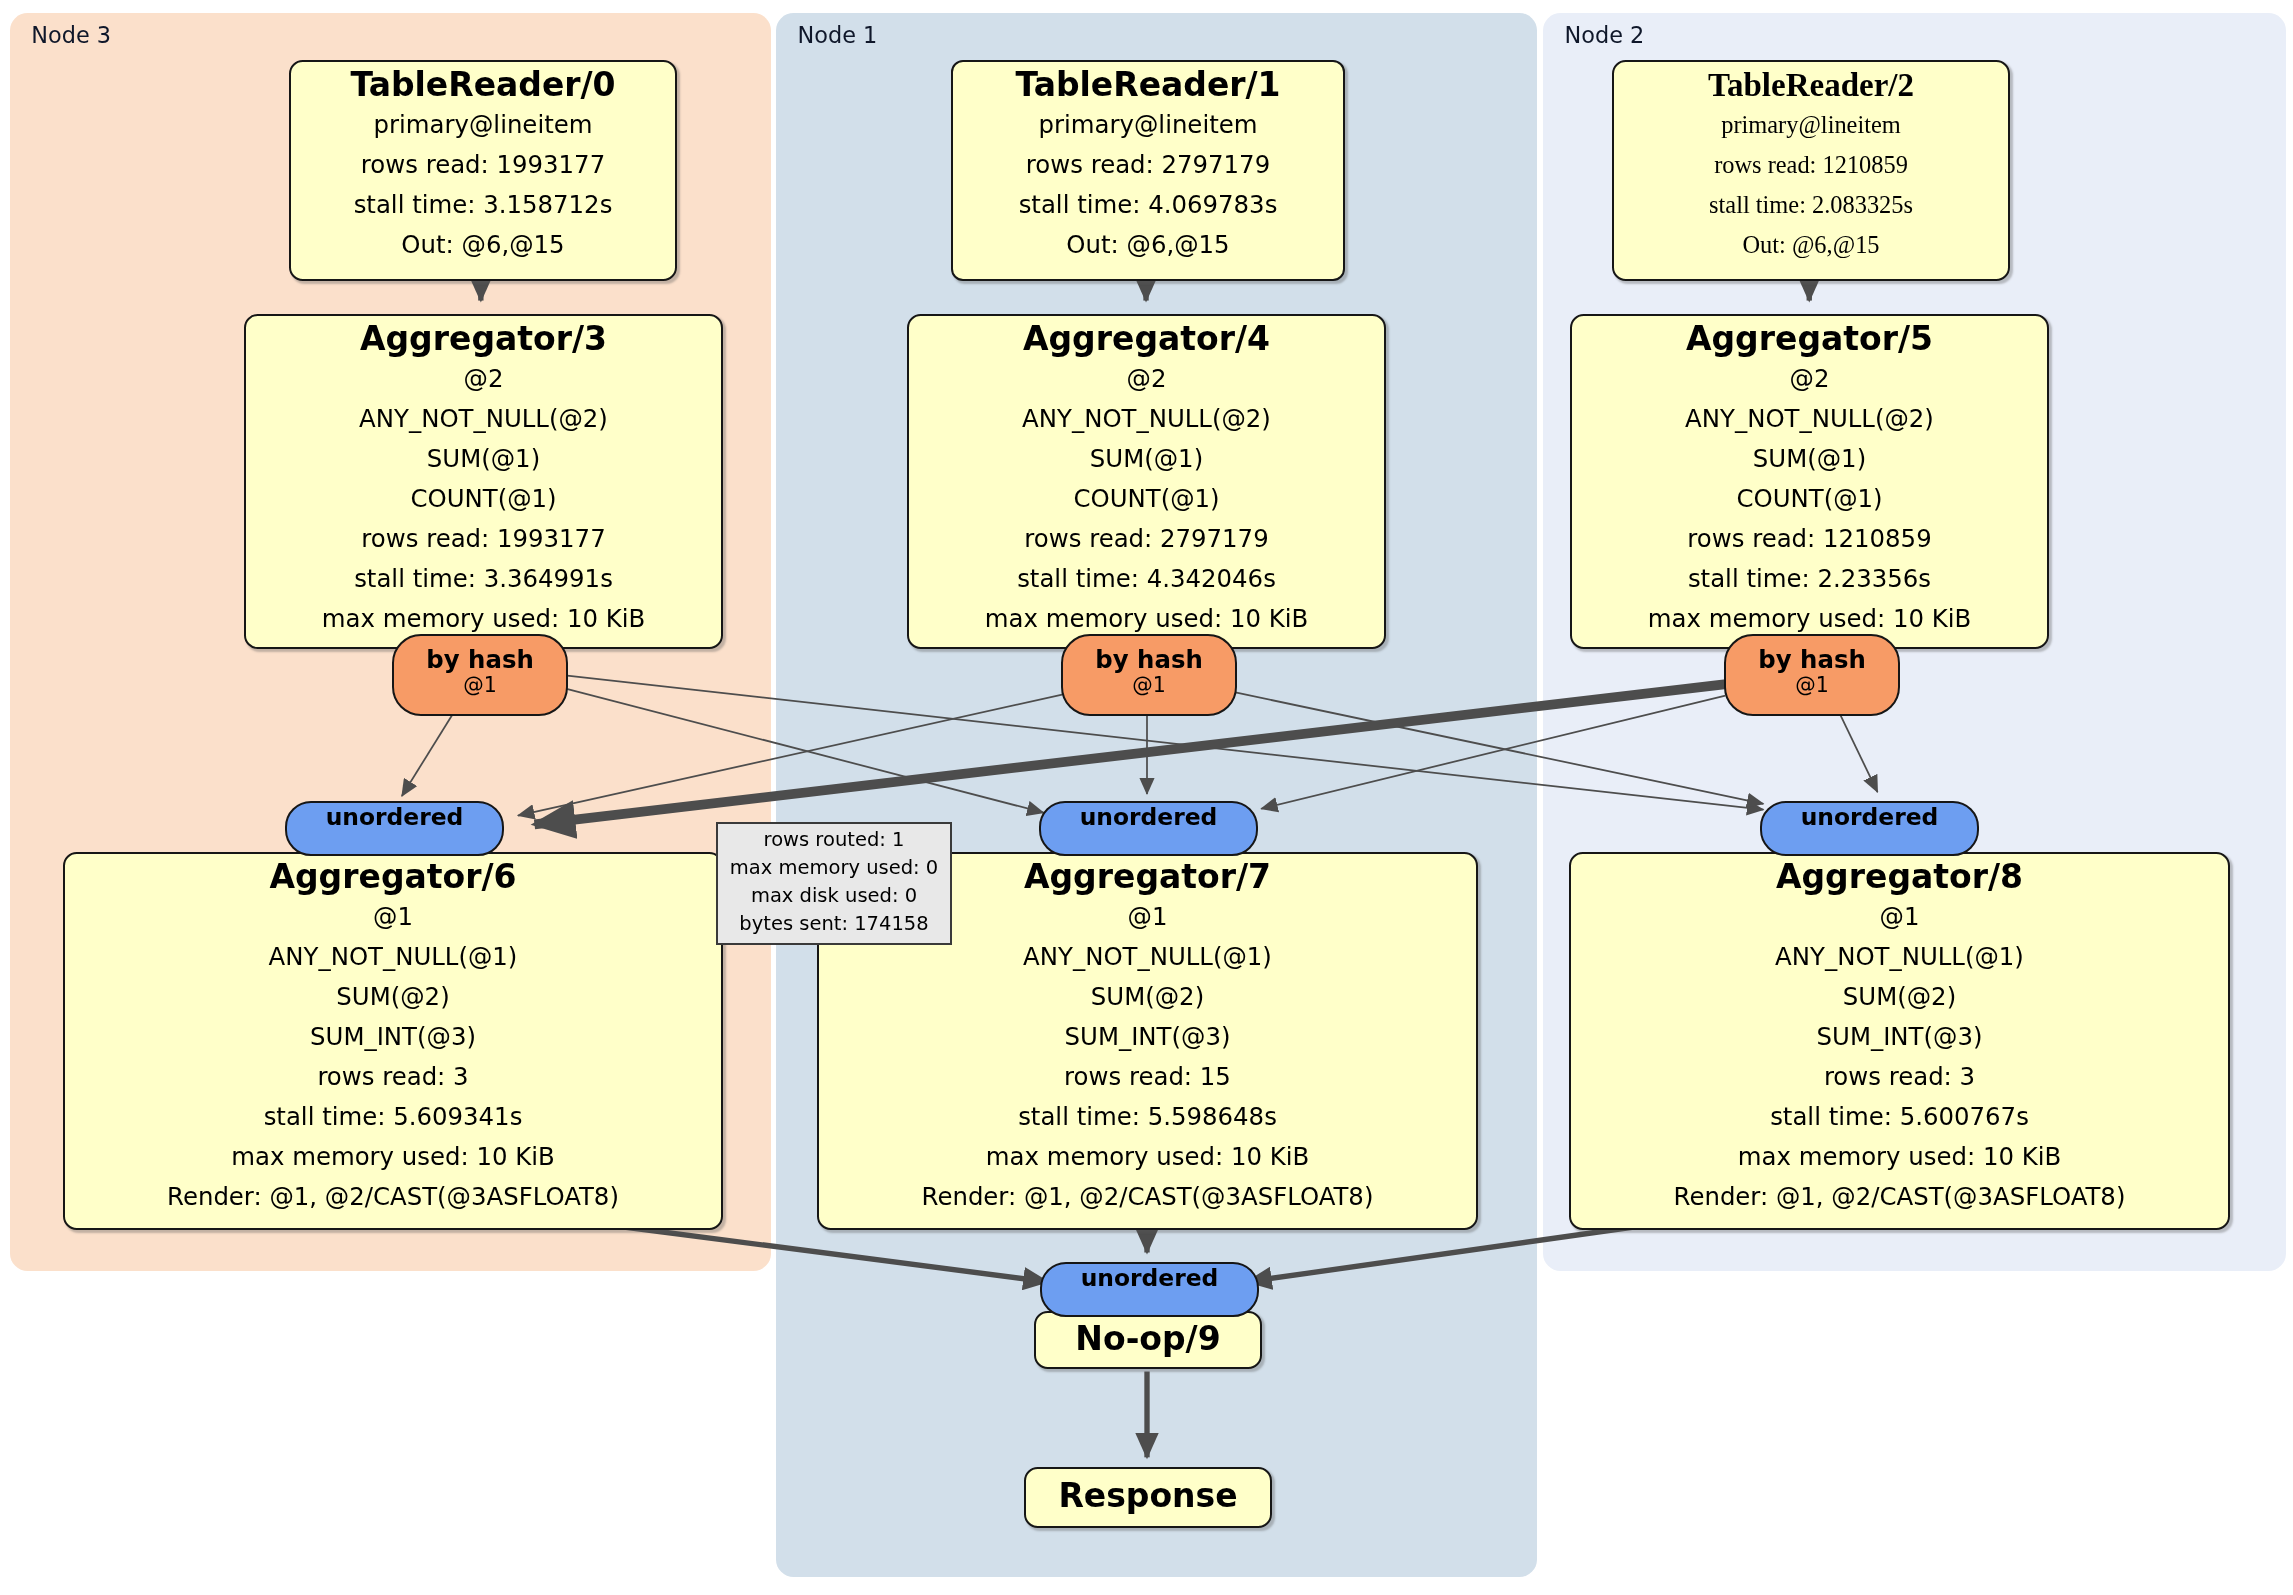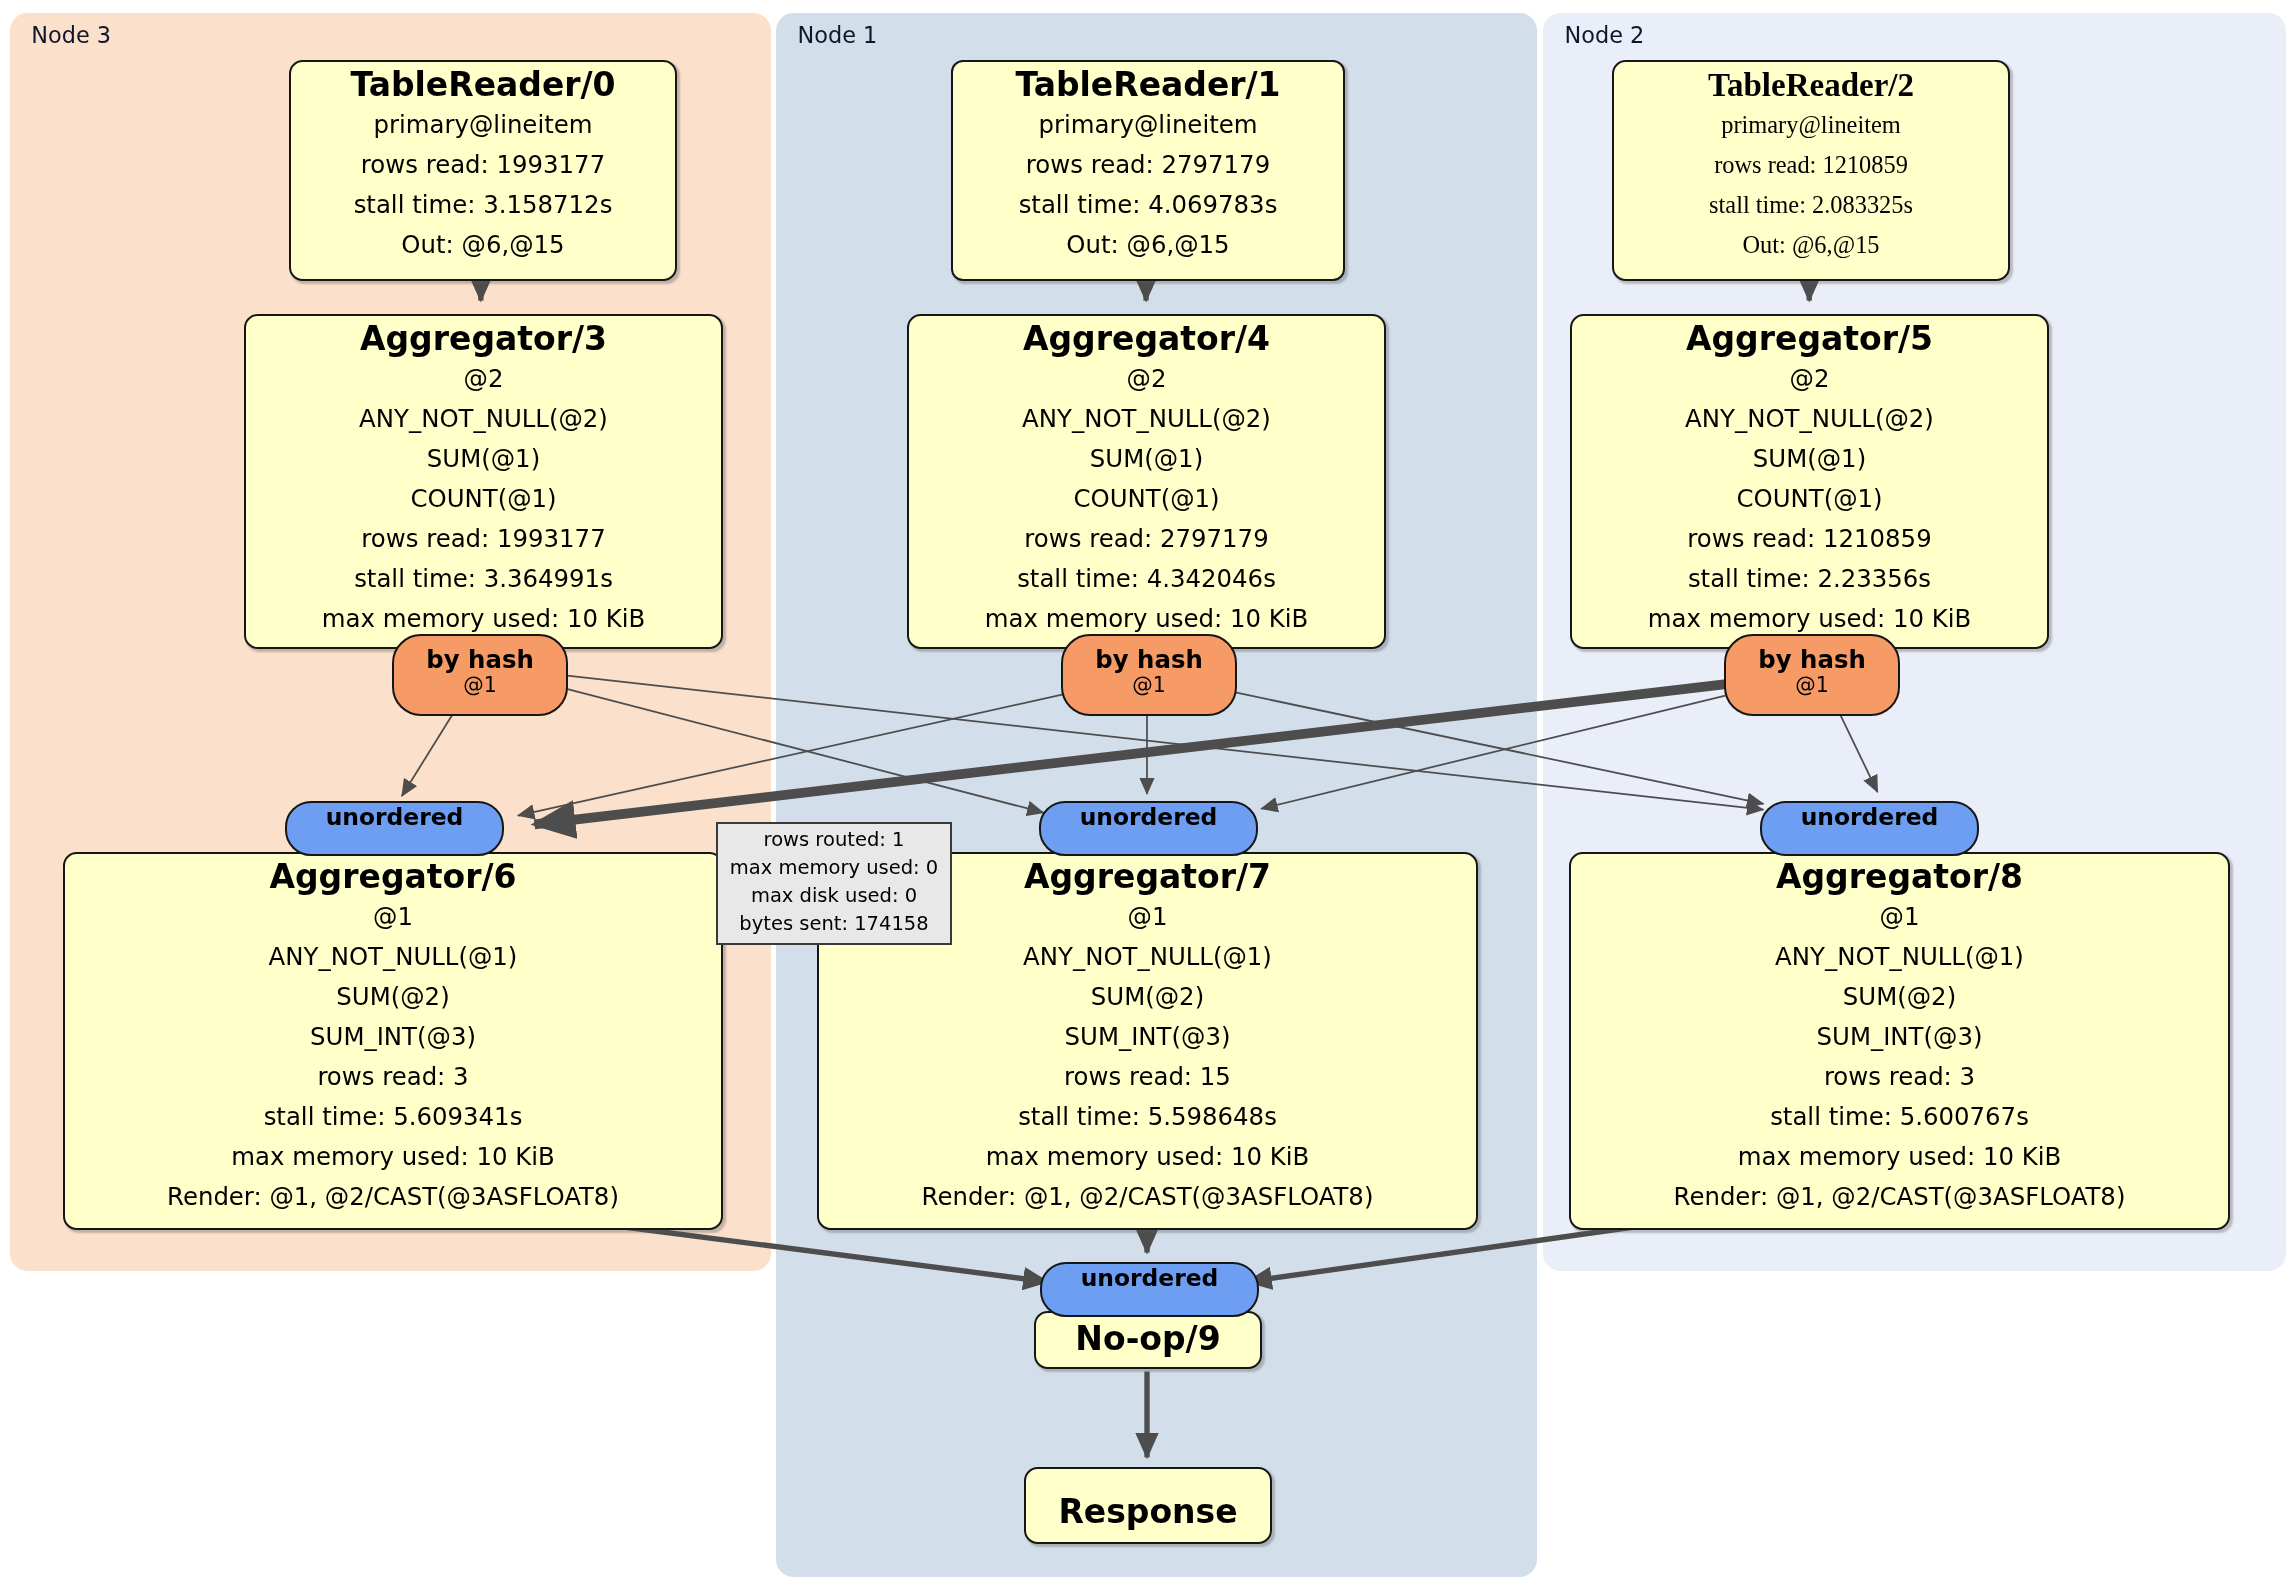--- a/index.html
+++ b/index.html
@@ -210,21 +210,21 @@
 <div class="sync" style="left:1760px;top:801px;width:215px;height:51px;">
   <span>unordered</span>
 </div>
 <div class="sync" style="left:1040px;top:1262px;width:215px;height:51px;">
   <span>unordered</span>
 </div>
 
 <div class="box" style="left:1034px;top:1311px;width:224px;height:54px;line-height:51px;padding-top:0;">
   <div class="title">No-op/9</div>
 </div>
-<div class="box" style="left:1024px;top:1467px;width:244px;height:57px;line-height:54px;padding-top:16px;">
+<div class="box" style="left:1024px;top:1467px;width:244px;height:57px;line-height:54px;padding-top:0;">
   <div class="title">Response</div>
 </div>
 
 <div class="edge-tooltip" style="left:716px;top:822px;width:232px;height:117px;">
   <div>rows routed: 1</div>
   <div>max memory used: 0</div>
   <div>max disk used: 0</div>
   <div>bytes sent: 174158</div>
 </div>
 

